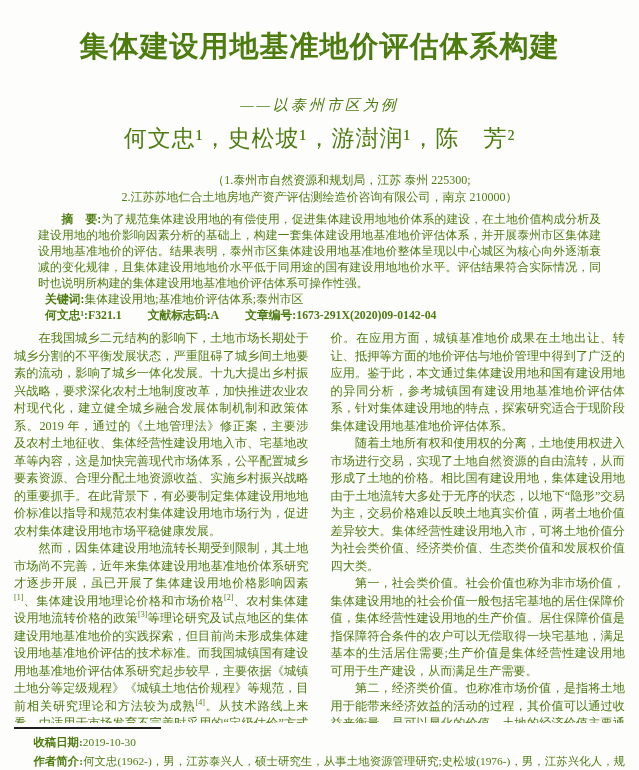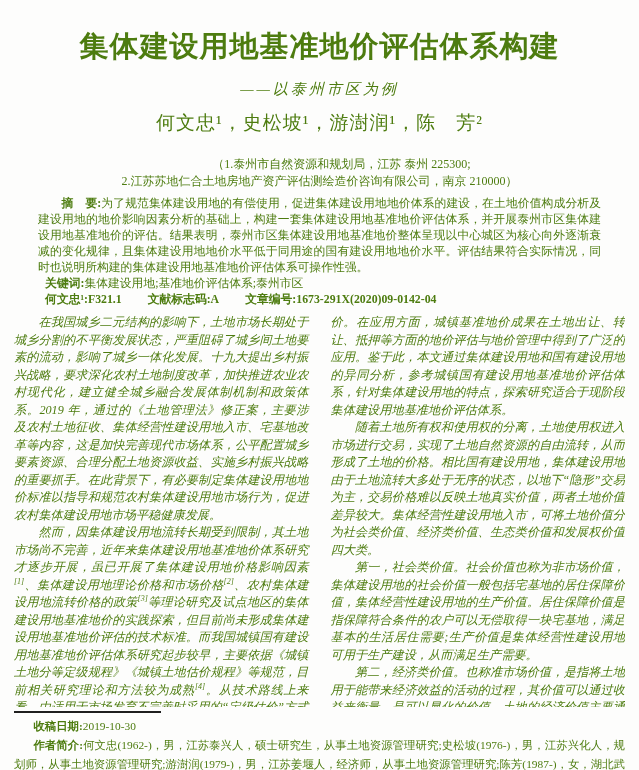--- a/index.html
+++ b/index.html
@@ -7,40 +7,40 @@
     width:639px;height:770px;background:#fdfdfc;color:#4d7c0f;
     font-family:"Liberation Serif","DejaVu Serif",serif;
     overflow:hidden;position:relative;box-sizing:border-box;
   }
   .title{
     margin:25px 10px 0;text-align:center;
     font-family:"Liberation Sans","DejaVu Sans",sans-serif;
     font-size:29px;font-weight:900;line-height:42px;letter-spacing:1px;
   }
   .subtitle{
-    margin-top:12px;text-align:center;font-size:15px;font-style:italic;
+    margin-top:28px;text-align:center;font-size:15px;font-style:italic;
     letter-spacing:3px;line-height:20px;
   }
   .authors{
-    margin-top:12px;text-align:center;font-size:19px;line-height:24px;letter-spacing:1px;
+    margin-top:12px;text-align:center;font-size:23px;line-height:24px;letter-spacing:1px;
   }
   .affil{ text-align:center;font-size:12px;line-height:17px; }
   .affil1{ margin-top:21px;padding-left:44px; }
   .meta{
     margin:5px 38px 0;font-size:11.8px;line-height:16px;text-align:justify;
   }
   .meta p{ margin:0; }
   .meta .abstract{ text-indent:2em; }
   .meta .keywords{ text-indent:0.6em; }
   .meta .codes{ text-indent:0.6em;font-weight:bold; }
   .meta .lbl{ font-weight:bold; }
   .codes .code-group{ margin-right:26px; }
   .codes .code-group:last-child{ margin-right:4px; }
   .columns{
-    display:flex;gap:22px;margin:7px 14px 0;height:393px;overflow:hidden;font-style:italic;
+    display:flex;gap:22px;margin:7px 14px 0;height:393px;overflow:hidden;
   }
   .col{
     flex:1;min-width:0;font-size:12.2px;line-height:17.5px;text-align:justify;
   }
   .col p{ margin:0;text-indent:2em; }
   .col p.cont{ text-indent:0; }
   .sec-heading{
     font-family:"Liberation Sans","DejaVu Sans",sans-serif;
     font-size:13.5px;font-weight:bold;margin:9px 0 7px;text-indent:0.8em;
   }

